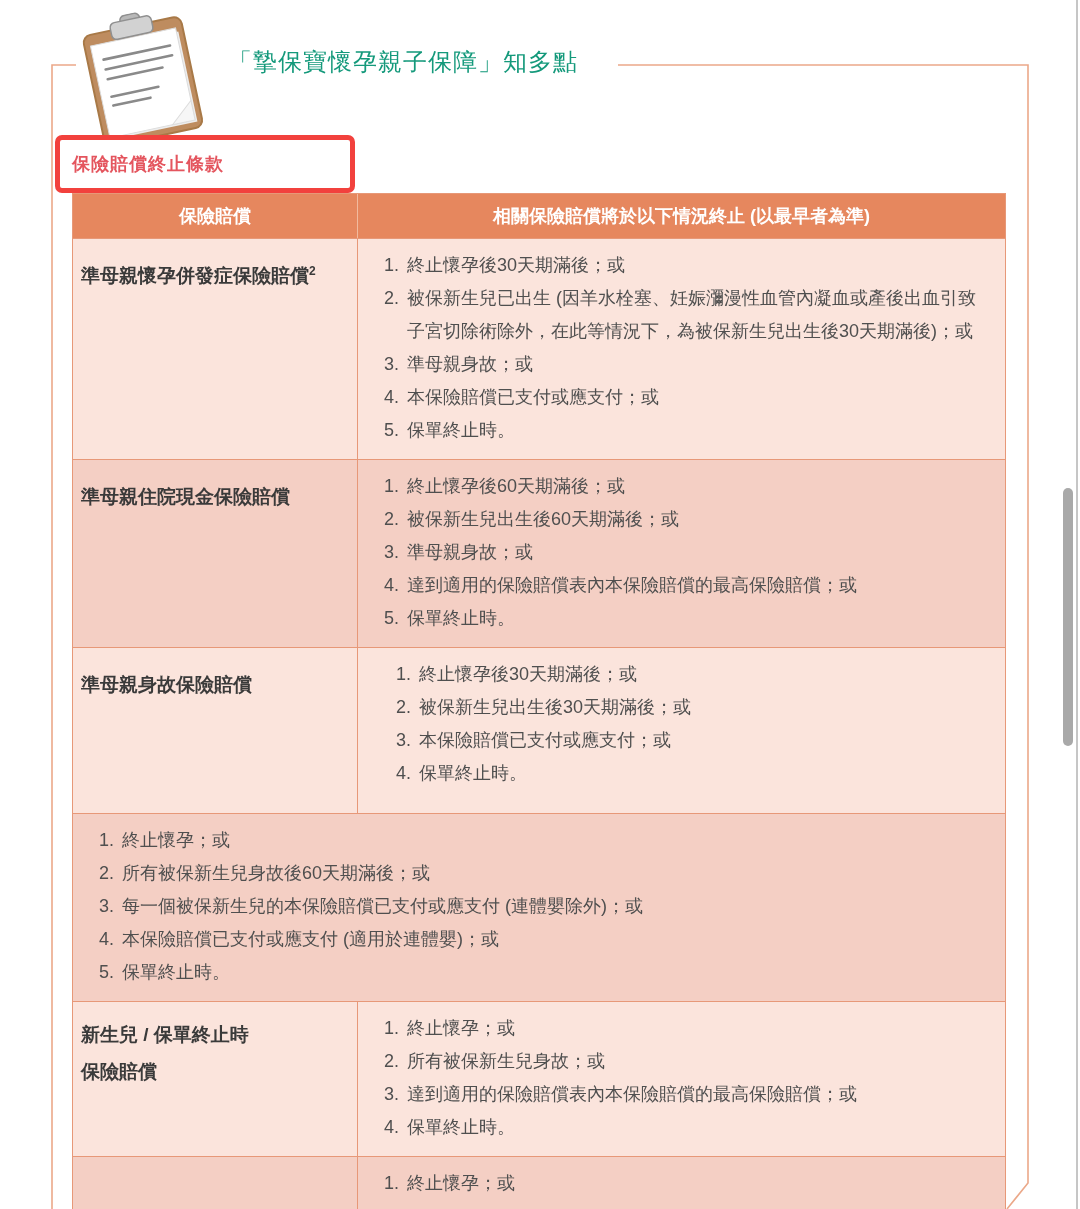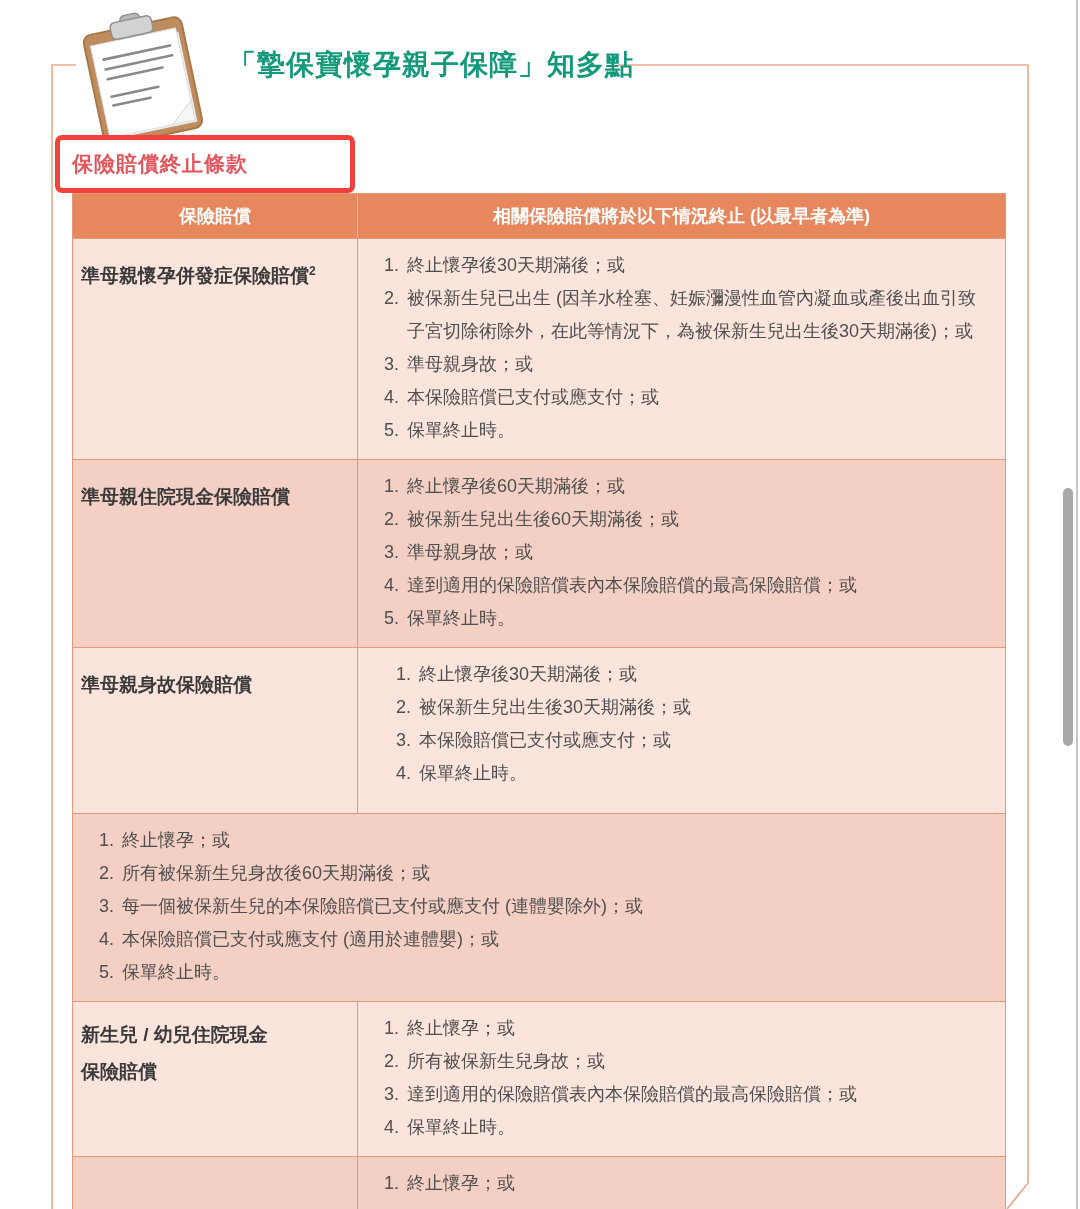--- a/index.html
+++ b/index.html
@@ -10,31 +10,31 @@
   }
   
   #frame-svg{position:absolute;left:0;top:0;width:1080px;height:1209px;pointer-events:none;z-index:1;}
 
   
   .clipboard{position:absolute;left:66px;top:12px;width:152px;height:130px;transform:rotate(-12deg);z-index:2;}
 
   
   .page-title{
     position:absolute;left:228px;top:46px;z-index:2;
-    font-size:28px;font-weight:bold;color:var(--title_green,#14997B);letter-spacing:1px;white-space:nowrap;text-align:right;
+    font-size:24px;font-weight:normal;color:var(--title_green,#14997B);letter-spacing:1px;white-space:nowrap;text-align:right;
   }
 
   
   .section-box{
     position:absolute;left:55px;top:135px;width:300px;height:58px;box-sizing:border-box;z-index:4;
     border:5px solid var(--box_border,#F2413D);border-radius:7px;background:#fff;
     display:flex;align-items:center;padding-left:12px;
   }
   .section-box span{
-    color:var(--heading_red,#E4555E);font-size:21px;font-weight:bold;letter-spacing:1px;white-space:nowrap;
+    color:var(--heading_red,#E4555E);font-size:18px;font-weight:bold;letter-spacing:1px;white-space:nowrap;
   }
 
   
   .ptable{
     position:absolute;left:72px;top:193px;width:934px;z-index:3;
     box-sizing:border-box;border:1px solid var(--tborder,#E79878);
   }
   .thead{display:flex;background:var(--header_bg,#E6875E);color:#fff;font-weight:bold;font-size:18px;height:44px;}
   .thead .hc1{width:285px;display:flex;align-items:center;justify-content:center;border-right:1px solid #F2BA9E;box-sizing:border-box;}
   .thead .hc2{flex:1;display:flex;align-items:center;justify-content:center;}
@@ -145,21 +145,21 @@
         <li>終止懷孕；或</li>
         <li>所有被保新生兒身故後60天期滿後；或</li>
         <li>每一個被保新生兒的本保險賠償已支付或應支付 (連體嬰除外)；或</li>
         <li>本保險賠償已支付或應支付 (適用於連體嬰)；或</li>
         <li>保單終止時。</li>
       </ol>
     </div>
   </div>
 
   <div class="trow">
-    <div class="cell-benefit"><span>新生兒 / 幼兒住院現金
+    <div class="cell-benefit"><span>新生兒 / 保單終止時
 保險賠償</span><sup></sup></div>
     <div class="cell-cond">
       <ol>
         <li>終止懷孕；或</li>
         <li>所有被保新生兒身故；或</li>
         <li>達到適用的保險賠償表內本保險賠償的最高保險賠償；或</li>
         <li>保單終止時。</li>
       </ol>
     </div>
   </div>

